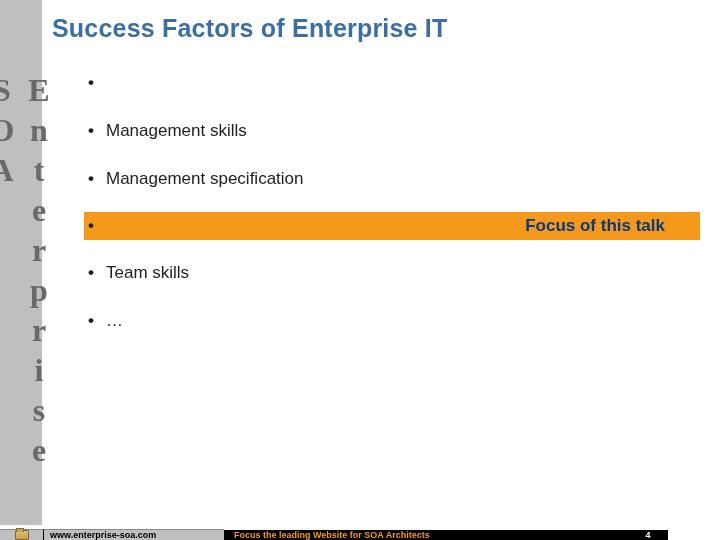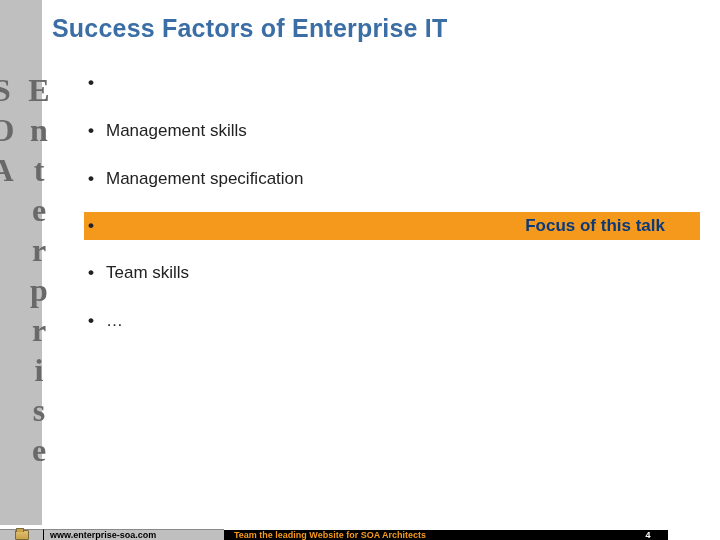--- a/index.html
+++ b/index.html
@@ -190,17 +190,17 @@
       <span>…</span>
     </div>
 
   </div>
 
   <div class="footer">
     <div class="icon-cell">
       <div class="folder-icon"></div>
     </div>
     <div class="url-cell">www.enterprise-soa.com</div>
-    <div class="visit-cell">Team the leading Website for SOA Architects</div>
+    <div class="visit-cell">Focus the leading Website for SOA Architects</div>
     <div class="page-cell">4</div>
   </div>
 
 </div>
 
 </body></html>

